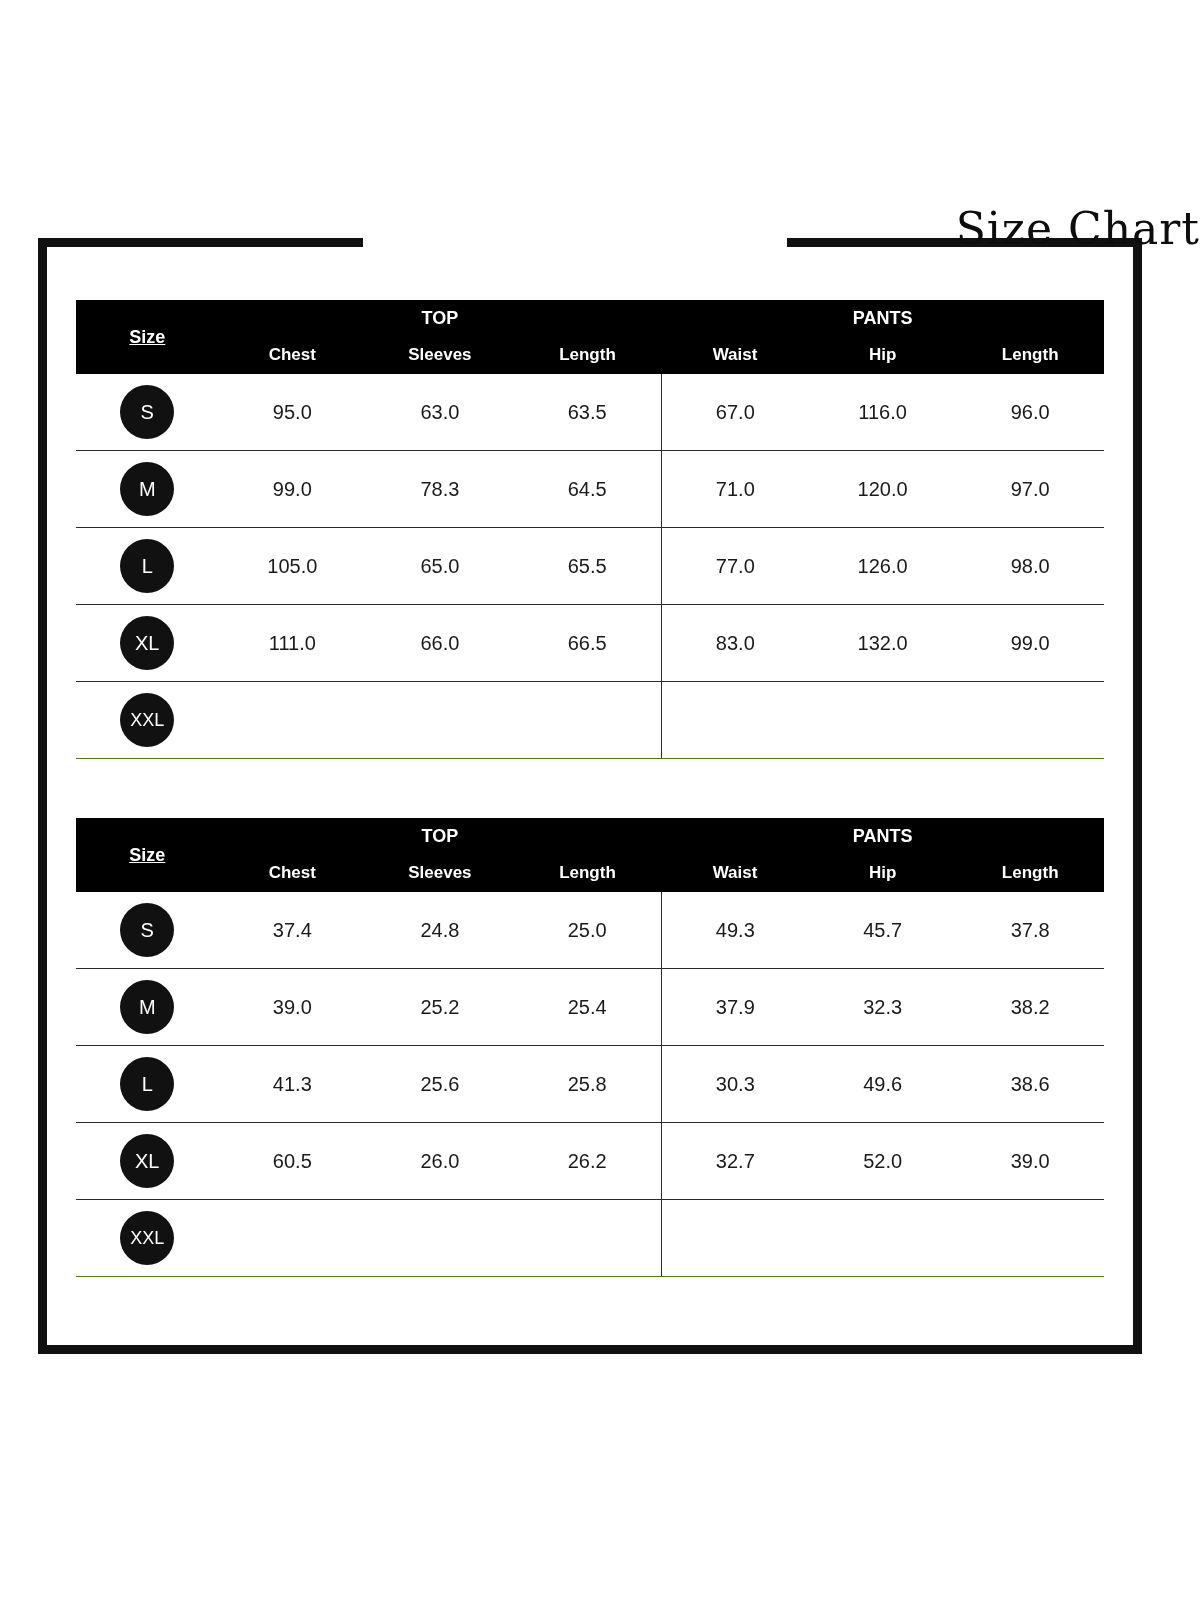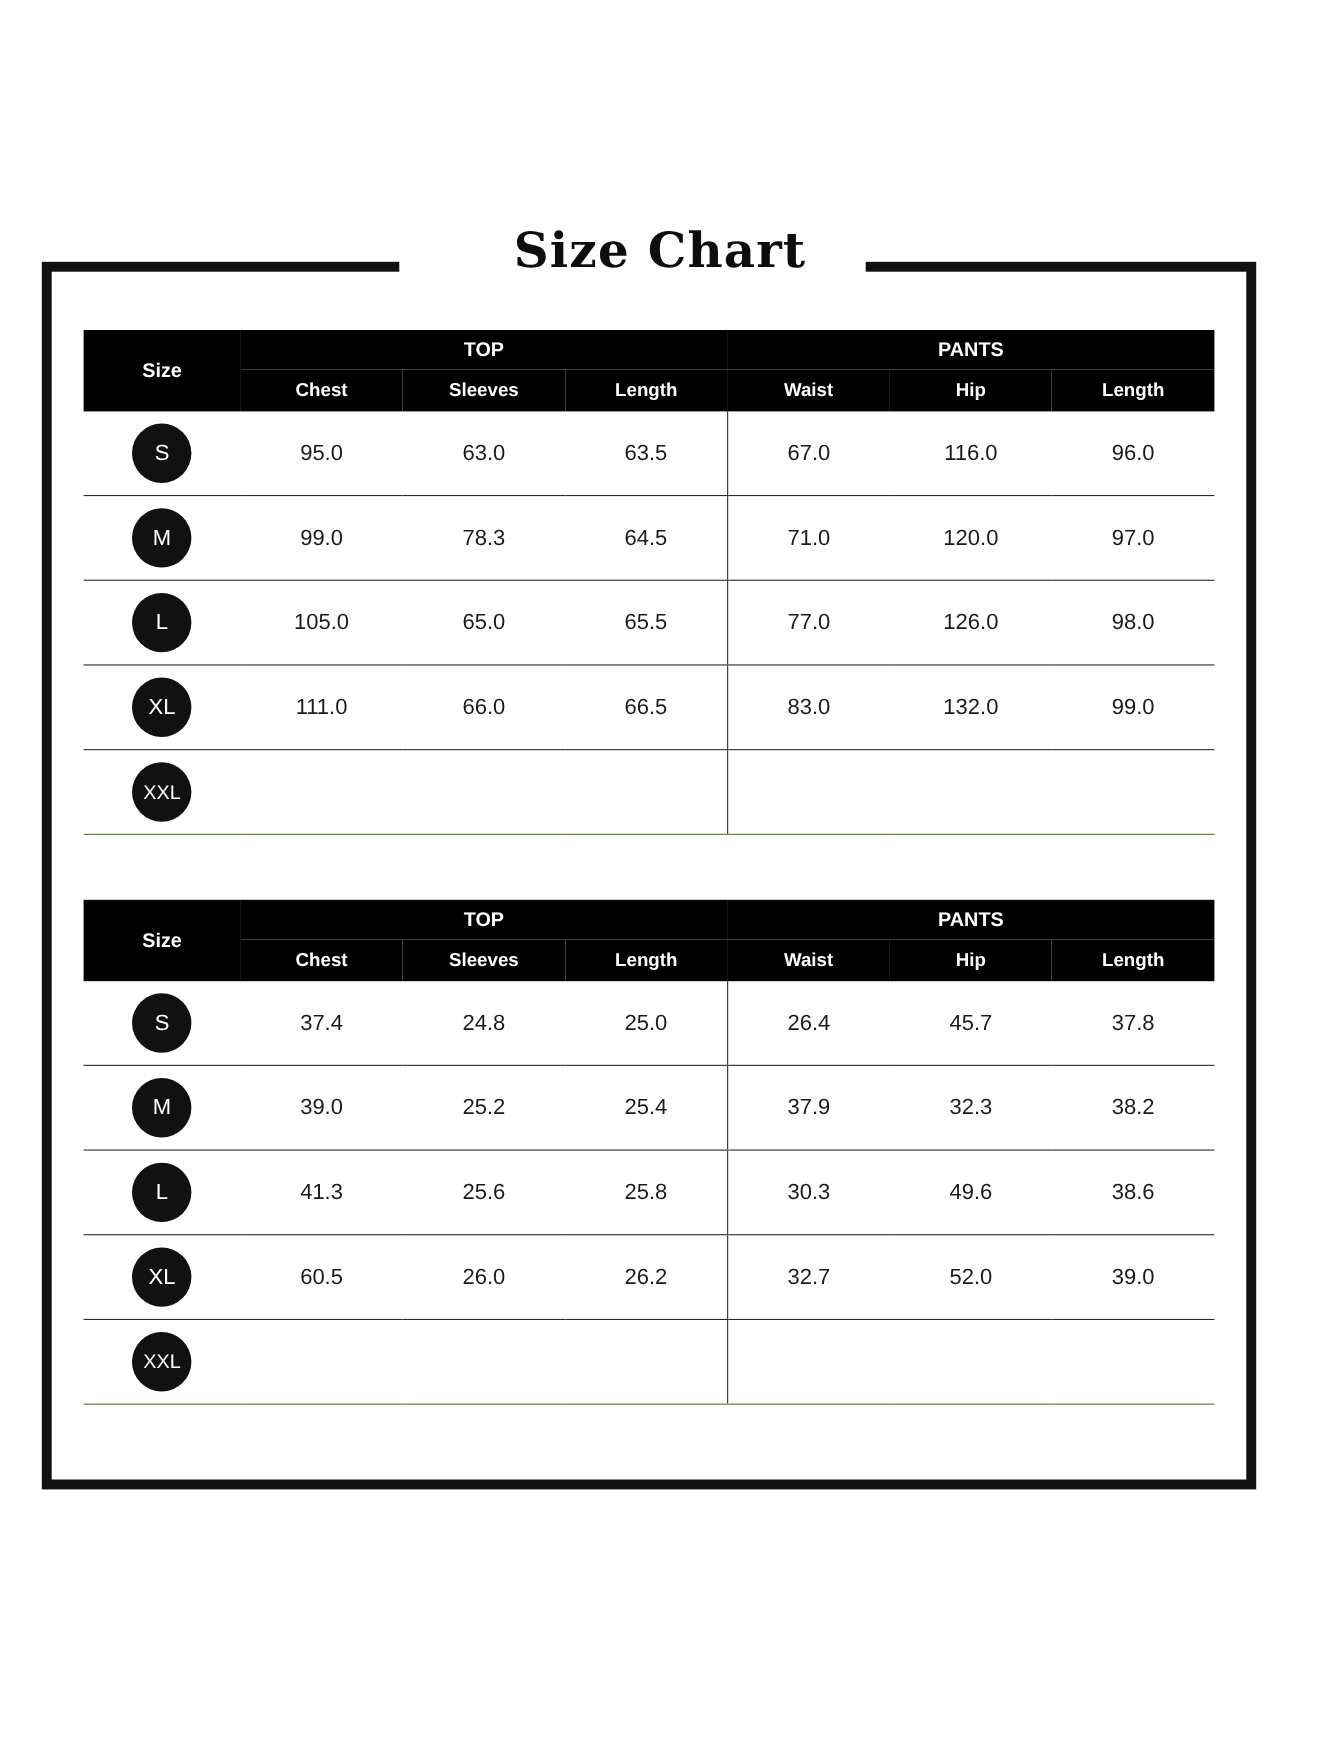--- a/index.html
+++ b/index.html
@@ -41,23 +41,23 @@
     width: 424px;
     height: 26px;
     background: #ffffff;
   }
 
   .main-title {
     position: absolute;
     left: 0;
     top: 203px;
     width: 1200px;
-    text-align: center;
+    text-align: right;
     font-family: "DejaVu Serif", serif;
-    font-weight: 700;
+    font-weight: 400;
     font-size: 44px;
     letter-spacing: 1px;
     color: #0d0d0d;
   }
 
   .table-wrap {
     position: absolute;
     left: 76px;
     width: 1028px;
   }
@@ -88,20 +88,21 @@
     height: 36px;
     vertical-align: middle;
   }
   .hdr-row.second th {
     height: 38px;
     font-size: 17px;
   }
   .size-col-head {
     width: 142px;
     font-size: 18px;
+    text-decoration: underline;
   }
 
   td {
     height: 74px;
     text-align: center;
     font-size: 20px;
     color: #1a1a1a;
     border-bottom: 1px solid #2b2b2b;
     vertical-align: middle;
   }
@@ -245,21 +246,21 @@
           <th>Hip</th>
           <th>Length</th>
         </tr>
       </thead>
       <tbody>
         <tr>
           <td class="size-cell"><span class="size-badge">S</span></td>
           <td>37.4</td>
           <td>24.8</td>
           <td>25.0</td>
-          <td class="col-divider">26.4</td>
+          <td class="col-divider">49.3</td>
           <td>45.7</td>
           <td>37.8</td>
         </tr>
         <tr>
           <td class="size-cell"><span class="size-badge">M</span></td>
           <td>39.0</td>
           <td>25.2</td>
           <td>25.4</td>
           <td class="col-divider">37.9</td>
           <td>32.3</td>

